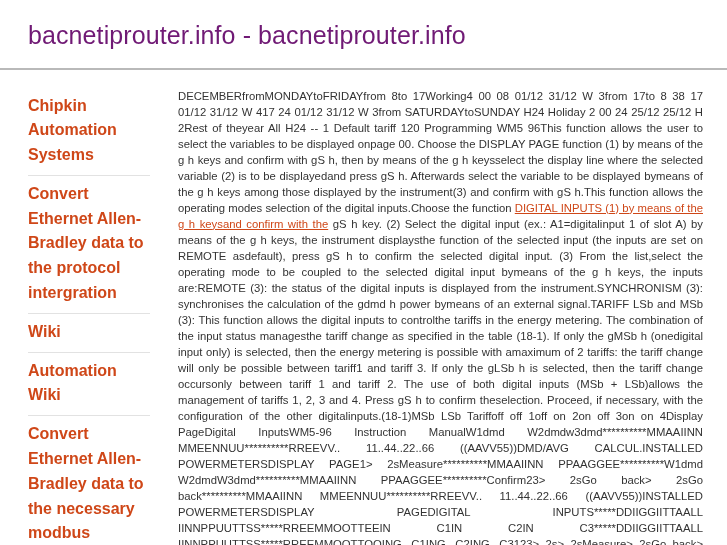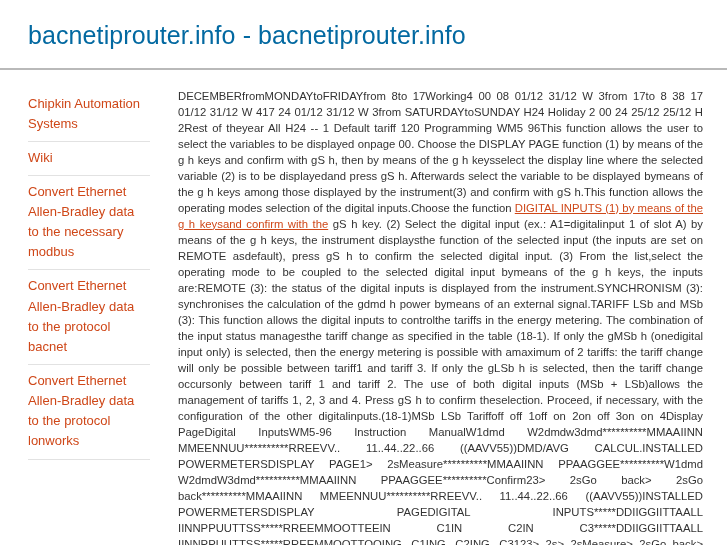--- a/index.html
+++ b/index.html
@@ -22,21 +22,21 @@
     box-sizing: border-box;
   }
   
   .site-header {
     padding: 22px 0 18px 28px;
     border-bottom: 2px solid #b9b9b9;
     background: #ffffff;
   }
   .site-title {
     font-size: 25px;
-    color: #0369a1;
+    color: #701a75;
     font-weight: normal;
     letter-spacing: 0.1px;
     line-height: 1.1;
     margin: 0;
     font-family: "Liberation Sans", sans-serif;
   }
   
   .content-wrap {
     display: flex;
     align-items: flex-start;
@@ -53,24 +53,25 @@
     margin: 0;
     padding: 0 0 0 28px;
   }
   .nav-item {
     border-bottom: 1px solid #e2e2e2;
     padding: 6px 6px 7px 0;
   }
   .nav-link {
     color: #cf4718;
     text-decoration: none;
-    font-size: 13px;
+    font-size: 16px;
     line-height: 1.55;
     display: block;
     cursor: pointer;
+    font-weight: bold;
   }
   
   .main {
     flex: 1;
     padding: 18px 24px 0 28px;
     box-sizing: border-box;
   }
   .article-body {
     font-size: 11.3px;
     line-height: 1.42;
@@ -95,21 +96,27 @@
   </div>
 
   <div class="content-wrap">
 
     <nav class="sidebar">
       <ul class="nav-list">
         <li class="nav-item">
           <a class="nav-link">Chipkin Automation Systems</a>
         </li>
         <li class="nav-item">
+          <a class="nav-link">Convert Ethernet Allen-Bradley data to the protocol intergration</a>
+        </li>
+        <li class="nav-item">
           <a class="nav-link">Wiki</a>
+        </li>
+        <li class="nav-item">
+          <a class="nav-link">Automation Wiki</a>
         </li>
         <li class="nav-item">
           <a class="nav-link">Convert Ethernet Allen-Bradley data to the necessary modbus</a>
         </li>
         <li class="nav-item">
           <a class="nav-link">Convert Ethernet Allen-Bradley data to the protocol bacnet</a>
         </li>
         <li class="nav-item">
           <a class="nav-link">Convert Ethernet Allen-Bradley data to the protocol lonworks</a>
         </li>

